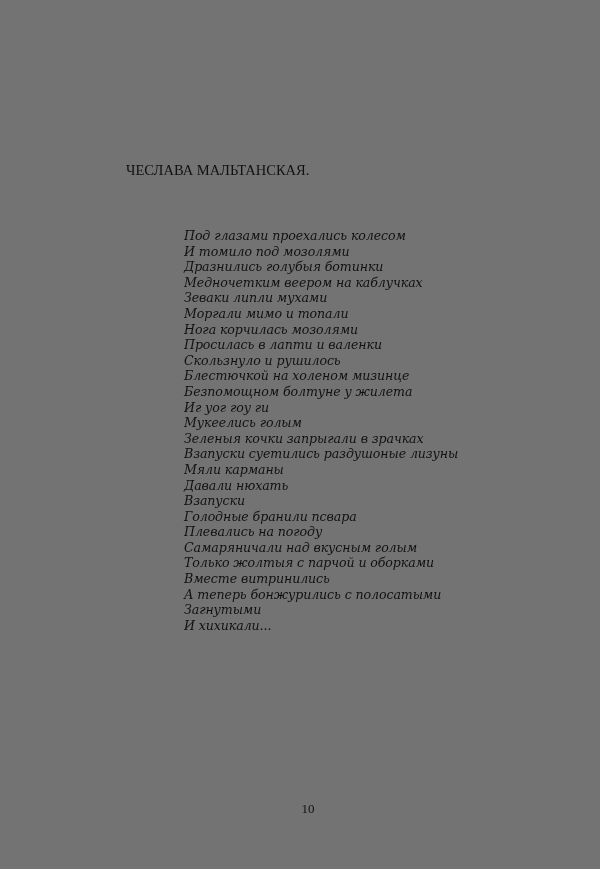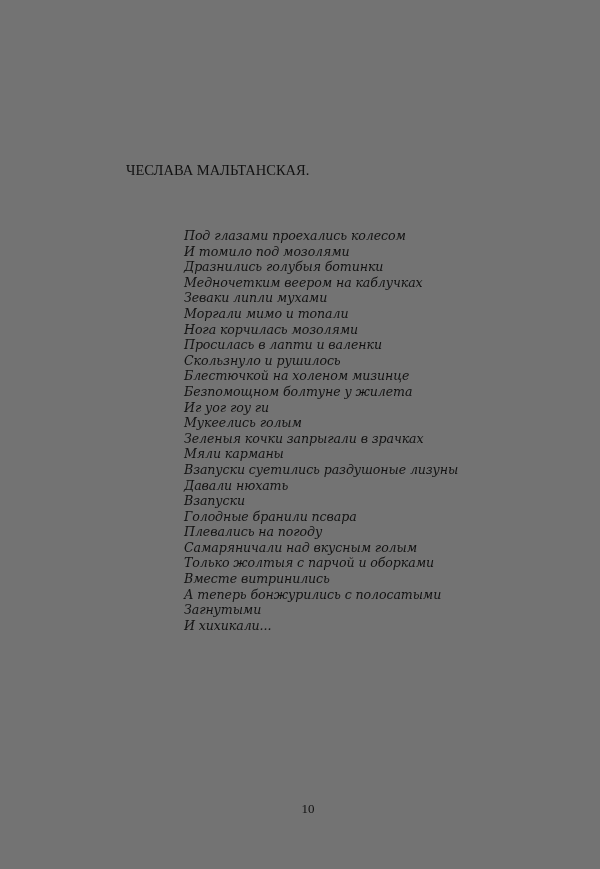--- a/index.html
+++ b/index.html
@@ -74,22 +74,22 @@
     <li>Зеваки липли мухами</li>
     <li>Моргали мимо и топали</li>
     <li>Нога корчилась мозолями</li>
     <li>Просилась в лапти и валенки</li>
     <li>Скользнуло и рушилось</li>
     <li>Блестючкой на холеном мизинце</li>
     <li>Безпомощном болтуне у жилета</li>
     <li>Иг уог гоу ги</li>
     <li>Мукеелись голым</li>
     <li>Зеленыя кочки запрыгали в зрачках</li>
+    <li>Взапуски суетились раздушоные лизуны</li>
     <li>Мяли карманы</li>
-    <li>Взапуски суетились раздушоные лизуны</li>
     <li>Давали нюхать</li>
     <li>Взапуски</li>
     <li>Голодные бранили псвара</li>
     <li>Плевались на погоду</li>
     <li>Самаряничали над вкусным голым</li>
     <li>Только жолтыя с парчой и оборками</li>
     <li>Вместе витринились</li>
     <li>А теперь бонжурились с полосатыми</li>
     <li>Загнутыми</li>
     <li>И хихикали...</li>

